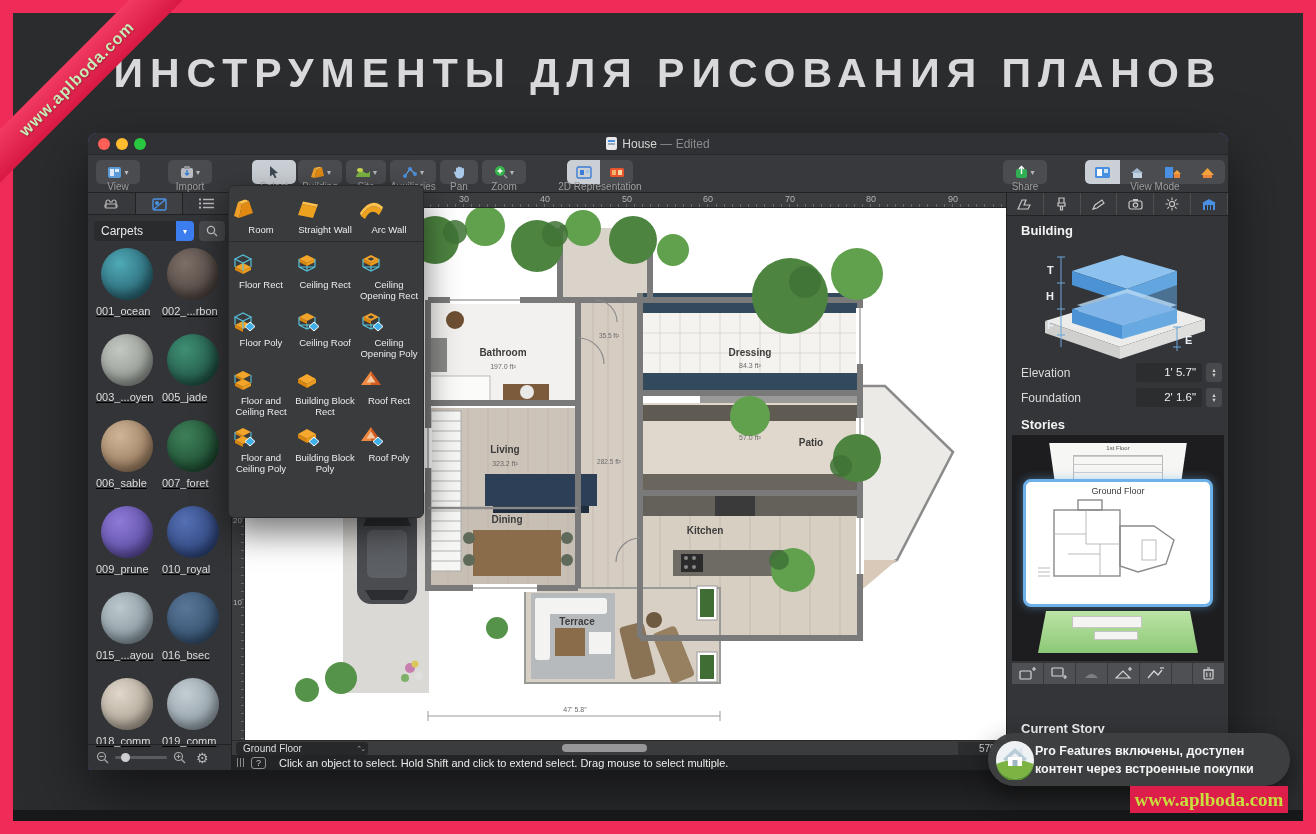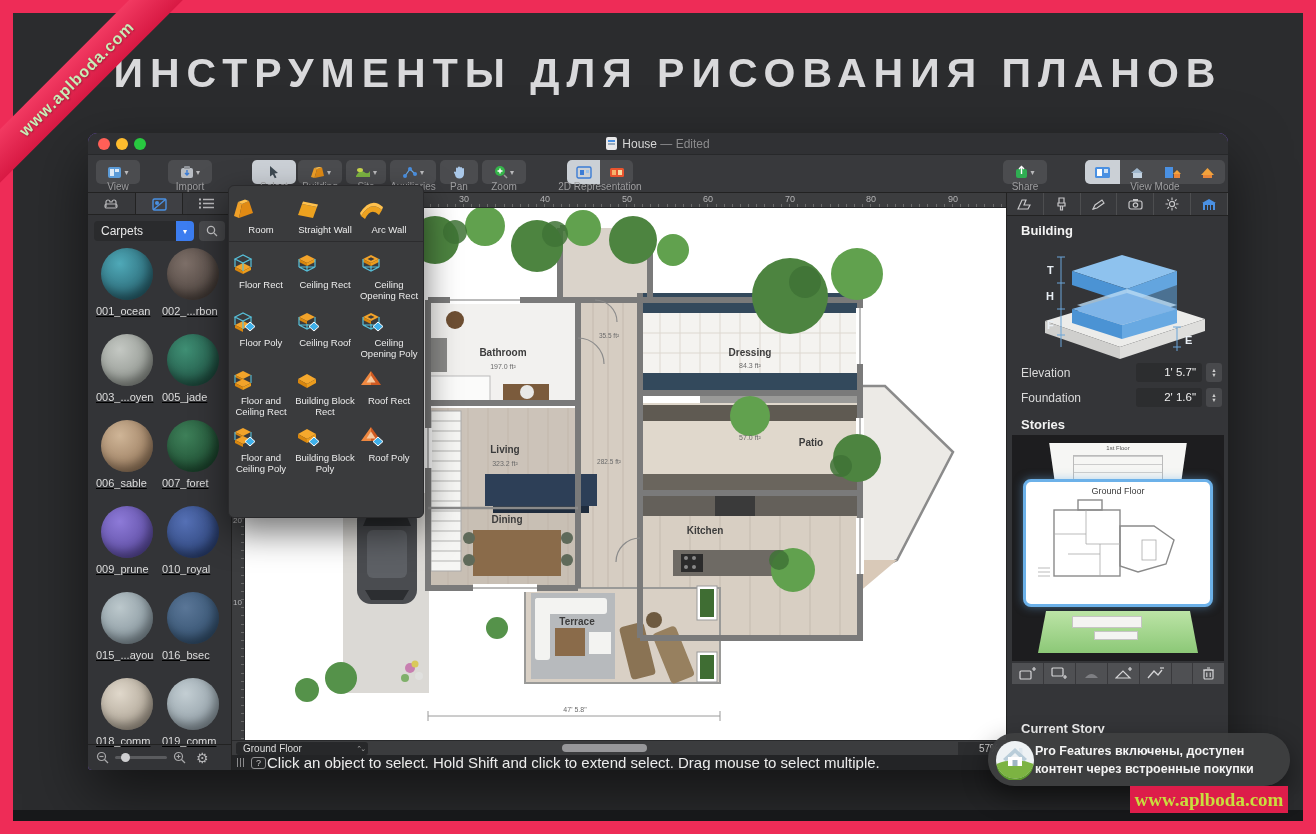--- a/index.html
+++ b/index.html
@@ -76,21 +76,21 @@
   .plan-wrap { position:absolute; left:13px; top:15px; width:761px; height:532px; background:#ffffff; }
   .story-bar { position:absolute; left:0; top:547px; width:774px; height:15px; background:#3b3c3e; border-top:1px solid #28292b; }
   .story-dd { position:absolute; left:4px; top:1px; width:132px; height:13px; background:#27282a; border-radius:3px;
     font-size:10px; color:#dddddd; padding-left:7px; line-height:13px; }
   .story-dd:after { content:"⌃⌄"; position:absolute; right:4px; top:0; font-size:7px; letter-spacing:-2px; color:#aaa; }
   .hthumb { position:absolute; left:330px; top:3px; width:85px; height:8px; background:#97979a; border-radius:4px; }
   .zoom-box { position:absolute; right:2px; top:1px; width:46px; height:13px; background:#2c2d2f; font-size:10px; color:#cfcfcf; text-align:right; padding-right:5px; line-height:13px; }
   .statusbar { position:absolute; left:0; top:562px; width:774px; height:15px; background:#232426; display:flex; align-items:center; }
   .grip { width:7px; height:9px; margin-left:5px; background:repeating-linear-gradient(90deg,#8a8a8c 0 1px,transparent 1px 3px); }
   .help { width:15px; height:12px; border:1px solid #909092; border-radius:3px; margin-left:7px; font-size:9px; color:#c9c9c9; text-align:center; line-height:11px; }
-  .status-text { margin-left:1px; font-size:15px; color:#ececec; white-space:nowrap; }
+  .status-text { margin-left:13px; font-size:11px; color:#ececec; white-space:nowrap; }
 
   
   .inspector { position:absolute; left:918px; top:60px; width:222px; height:577px; background:#343538; border-left:1px solid #222; }
   .itabs { position:absolute; top:0; left:0; width:100%; height:23px; display:flex; border-bottom:1px solid #222; background:#38393c; }
   .itabs > div { flex:1; display:flex; align-items:center; justify-content:center; border-right:1px solid #4d4e50; }
   .ihdr { position:absolute; left:14px; font-size:13px; font-weight:bold; color:#f2f2f2; }
   .irow { position:absolute; left:0; width:100%; height:20px; }
   .irow .lbl { position:absolute; left:14px; top:3px; font-size:12px; color:#dadada; }
   .irow .val { position:absolute; right:26px; top:0; width:66px; height:19px; background:#2c2d2f; border-radius:3px;
     font-size:11.5px; color:#efefef; text-align:right; padding:3px 6px 0 0; }

